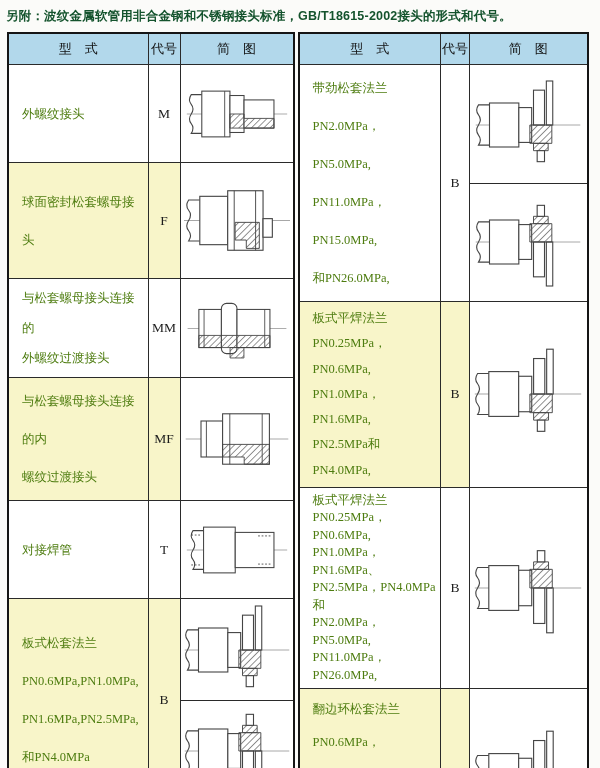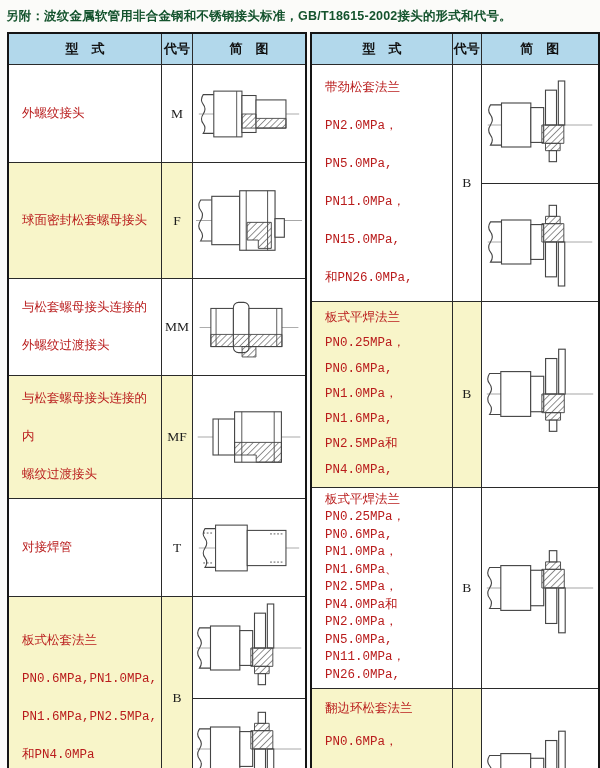--- a/index.html
+++ b/index.html
@@ -29,33 +29,33 @@
     border:2px solid #151515;
     background:#fff;
   }
   td,th{
     border:1px solid #2a2a2a;
     padding:0;
     overflow:hidden;
   }
   th{
     background:var(--header-bg,#b2d8eb);
-    font-weight:bold;
+    font-weight:normal;
     font-size:13px;
     height:30px;
     text-align:center;
     font-family:"Liberation Sans",sans-serif;
   }
   .type-cell{
-    font-family:Liberation Mono, monospace;
+    font-family:Liberation Serif, serif;
     font-size:12.5px;
     padding:4px 4px 4px 13px;
     white-space:pre-line;
     vertical-align:middle;
-    color:#b91c1c;
+    color:#4d7c0f;
   }
   .code-cell{
     font-family:"Liberation Serif",serif;
     font-size:13.5px;
     text-align:center;
     vertical-align:middle;
     color:#1c1c1c;
   }
   .hl{ background:var(--hl-bg,#f8f5c9); }
   .diagram-cell{
@@ -133,21 +133,21 @@
                     <rect x="50" y="18" width="38" height="64" fill="#fff" stroke="#444" stroke-width="1.2"></rect>
                     <line x1="57" y1="18" x2="57" y2="82" stroke="#444" stroke-width="1"></line>
                     <line x1="80" y1="18" x2="80" y2="82" stroke="#444" stroke-width="1"></line>
                     <path d="M58 52 h26 v28 h-14 v-9 h-12 z" fill="url(#hatch)" stroke="#444" stroke-width="1"></path>
                     <rect x="88" y="48" width="10" height="20" fill="#fff" stroke="#444" stroke-width="1.2"></rect>
                   </svg>
                 </div>
               </td>
             </tr>
             <tr style="height: 97px;">
-              <td class="type-cell" style="line-height: 38px;">与松套螺母接头连接的
+              <td class="type-cell" style="line-height: 30px;">与松套螺母接头连接的
 外螺纹过渡接头</td>
               <td class="code-cell">MM</td>
               <td class="diagram-cell">
                 <div class="diagram-single">
                   <svg viewBox="0 0 120 100" width="104" height="87">
                     <line x1="3" y1="50" x2="117" y2="50" stroke="#777" stroke-width="0.7"></line>
                     <rect x="16" y="28" width="26" height="44" fill="#fff" stroke="#444" stroke-width="1.2"></rect>
                     <line x1="22" y1="28" x2="22" y2="72" stroke="#444" stroke-width="1"></line>
                     <rect x="42" y="21" width="18" height="58" fill="#fff" stroke="#444" stroke-width="1.2" rx="6"></rect>
                     <rect x="60" y="28" width="38" height="44" fill="#fff" stroke="#444" stroke-width="1.2"></rect>

